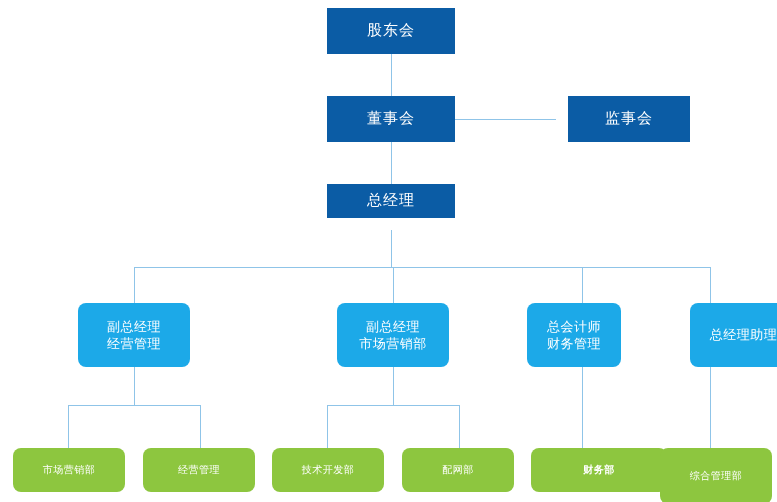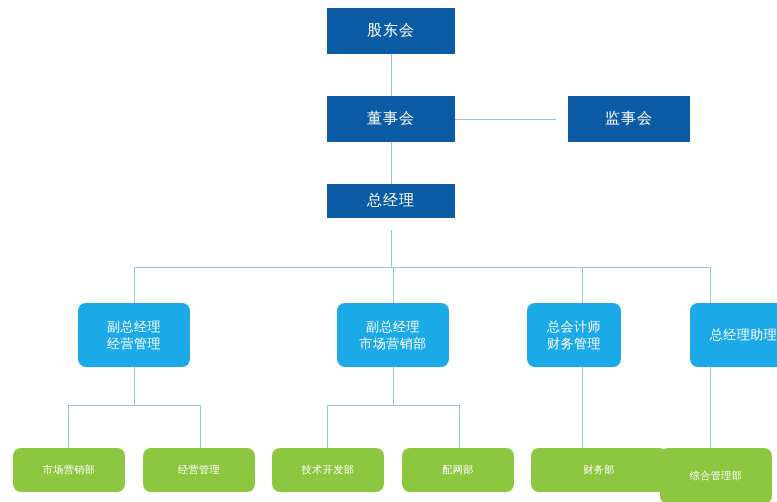--- a/index.html
+++ b/index.html
@@ -168,21 +168,21 @@
       <span class="ln">技术开发部</span>
     </span>
   </div>
 
   <div class="node lvl-dept" style="left:402px; top:448px; width:112px; height:44px;">
     <span class="lines">
       <span class="ln">配网部</span>
     </span>
   </div>
 
-  <div class="node lvl-dept" style="left:531px; top:448px; width:136px; height:44px;">
+  <div class="node lvl-dept" style="left:531px; top:448px; width:136px; height:44px;font-weight:bold;">
     <span class="lines">
       <span class="ln">财务部</span>
     </span>
   </div>
 
   <div class="node lvl-dept" style="left:660px; top:448px; width:112px; height:56px;">
     <span class="lines">
       <span class="ln">综合管理部</span>
     </span>
   </div>

